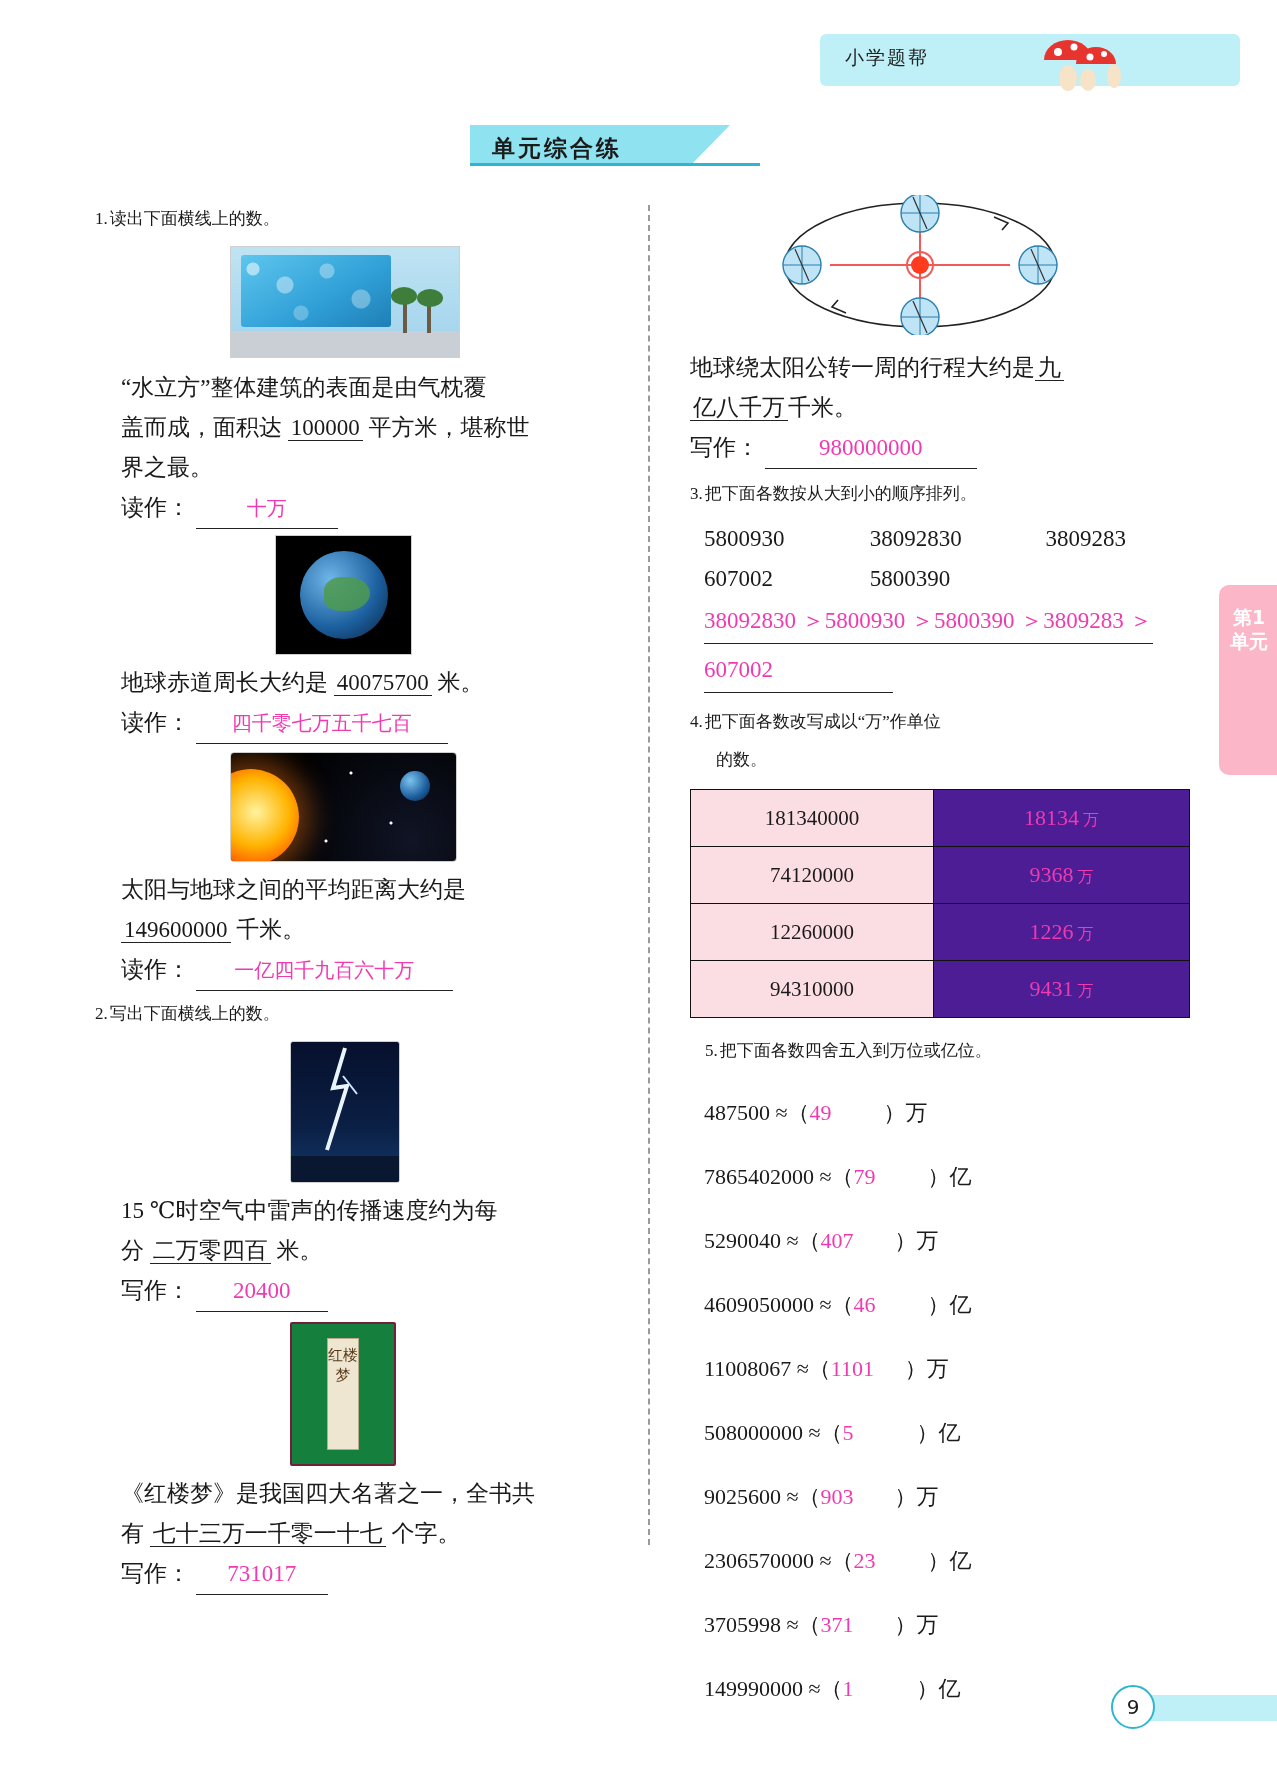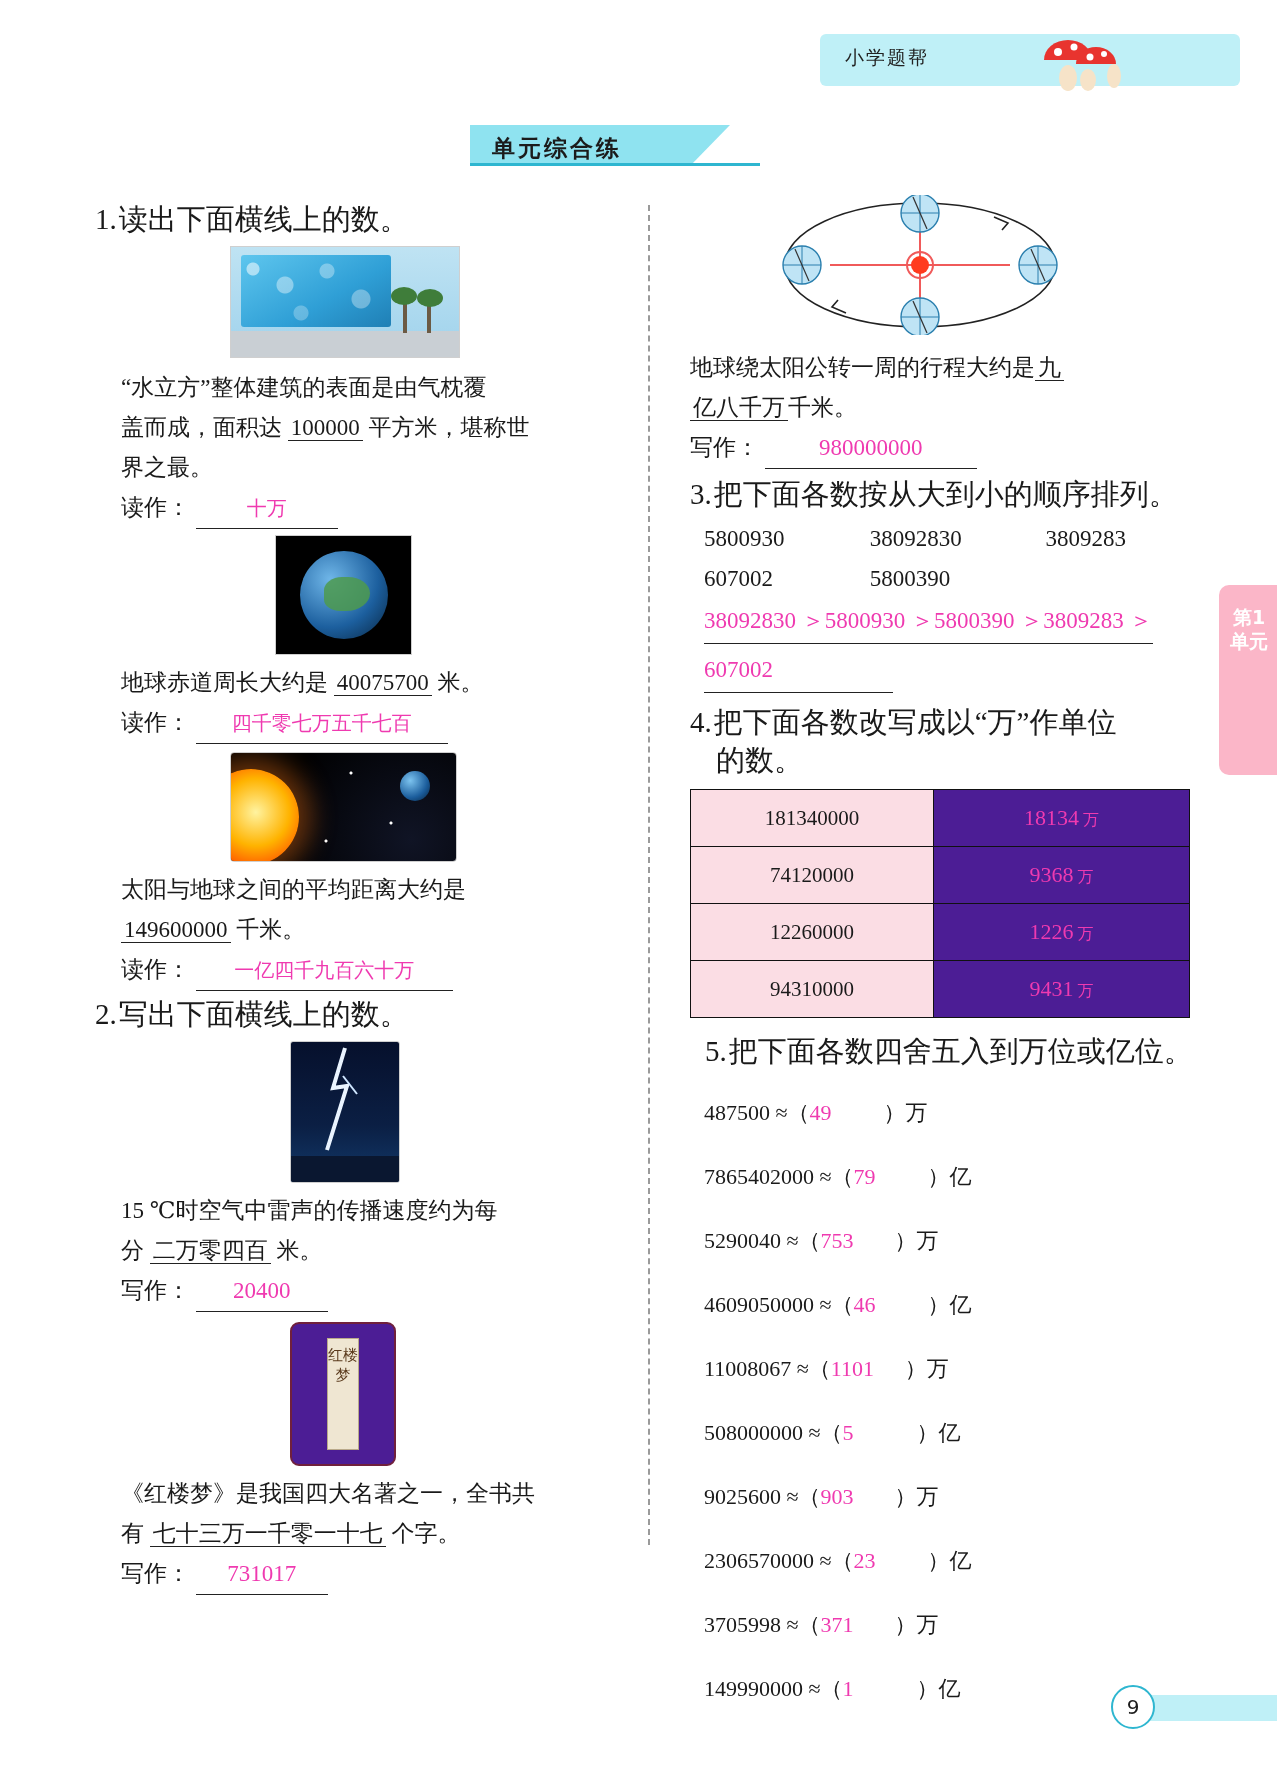--- a/index.html
+++ b/index.html
@@ -37,21 +37,21 @@
 
   
   .col-left{position:absolute;top:200px;left:95px;width:545px;}
   .col-right{position:absolute;top:200px;left:690px;width:520px;}
   .divider{
     position:absolute;top:205px;left:648px;width:0;height:1340px;
     border-left:2px dashed #9a9a9a;
   }
 
   
-  .q{font-size:29px;line-height:38px;margin:0 0 6px 0;}
+  .q{font-size:17px;line-height:38px;margin:0 0 6px 0;}
   .q .num{margin-right:2px;}
   .body-text{font-size:23px;line-height:40px;margin:0;}
   .indent{margin-left:26px;}
   .ul-thin{border-bottom:1.6px solid #222;padding:0 3px;}
 
   
   .ans{color:#ef3ab0;font-family:"Liberation Serif",serif;}
   .ans-line{
     display:inline-block;border-bottom:1.6px solid #222;text-align:center;
     color:#ef3ab0;padding:0 6px;
@@ -96,21 +96,21 @@
     background-image:radial-gradient(circle at 120px 20px,#fff 1px,transparent 2px),
                      radial-gradient(circle at 160px 70px,#fff 1px,transparent 2px),
                      radial-gradient(circle at 95px 88px,#fff 1px,transparent 2px),
                      radial-gradient(circle at 190px 40px,#fff 1px,transparent 2px);}
 
   .light-box{position:relative;width:108px;height:140px;margin:8px 0 8px 195px;
     background:linear-gradient(#06102c,#0b1f44 60%,#123a6b);overflow:hidden;border-radius:3px;}
   .city{position:absolute;left:0;bottom:0;width:100%;height:26px;background:#0a1730;}
 
   .book-box{position:relative;width:102px;height:140px;margin:10px 0 8px 195px;
-    background:#4c1d95;border:2px solid #70203c;border-radius:9px;}
+    background:#15803d;border:2px solid #70203c;border-radius:2px;}
   .book-label{position:absolute;left:50%;top:14px;transform:translateX(-50%);
     width:30px;height:104px;background:#efe6d2;border:1px solid #b9a98a;
     font-size:15px;line-height:20px;text-align:center;color:#5a3a1c;padding-top:6px;
     font-family:"DejaVu Sans","Liberation Sans",sans-serif;}
 
   
   .orbit{position:absolute;top:-5px;left:80px;width:300px;height:140px;}
 
   
   .numlist{font-size:23px;line-height:40px;}
@@ -370,21 +370,21 @@
     </p>
 
     <div style="margin-left:14px">
       <p class="approx-line">
         <span>487500 ≈（</span><span class="blank">49</span><span>）万</span>
       </p>
       <p class="approx-line">
         <span>7865402000 ≈（</span><span class="blank">79</span><span>）亿</span>
       </p>
       <p class="approx-line">
-        <span>5290040 ≈（</span><span class="blank">753</span><span>）万</span>
+        <span>5290040 ≈（</span><span class="blank">407</span><span>）万</span>
       </p>
       <p class="approx-line">
         <span>4609050000 ≈（</span><span class="blank">46</span><span>）亿</span>
       </p>
       <p class="approx-line">
         <span>11008067 ≈（</span><span class="blank">1101</span><span>）万</span>
       </p>
       <p class="approx-line">
         <span>508000000 ≈（</span><span class="blank">5</span><span>）亿</span>
       </p>

